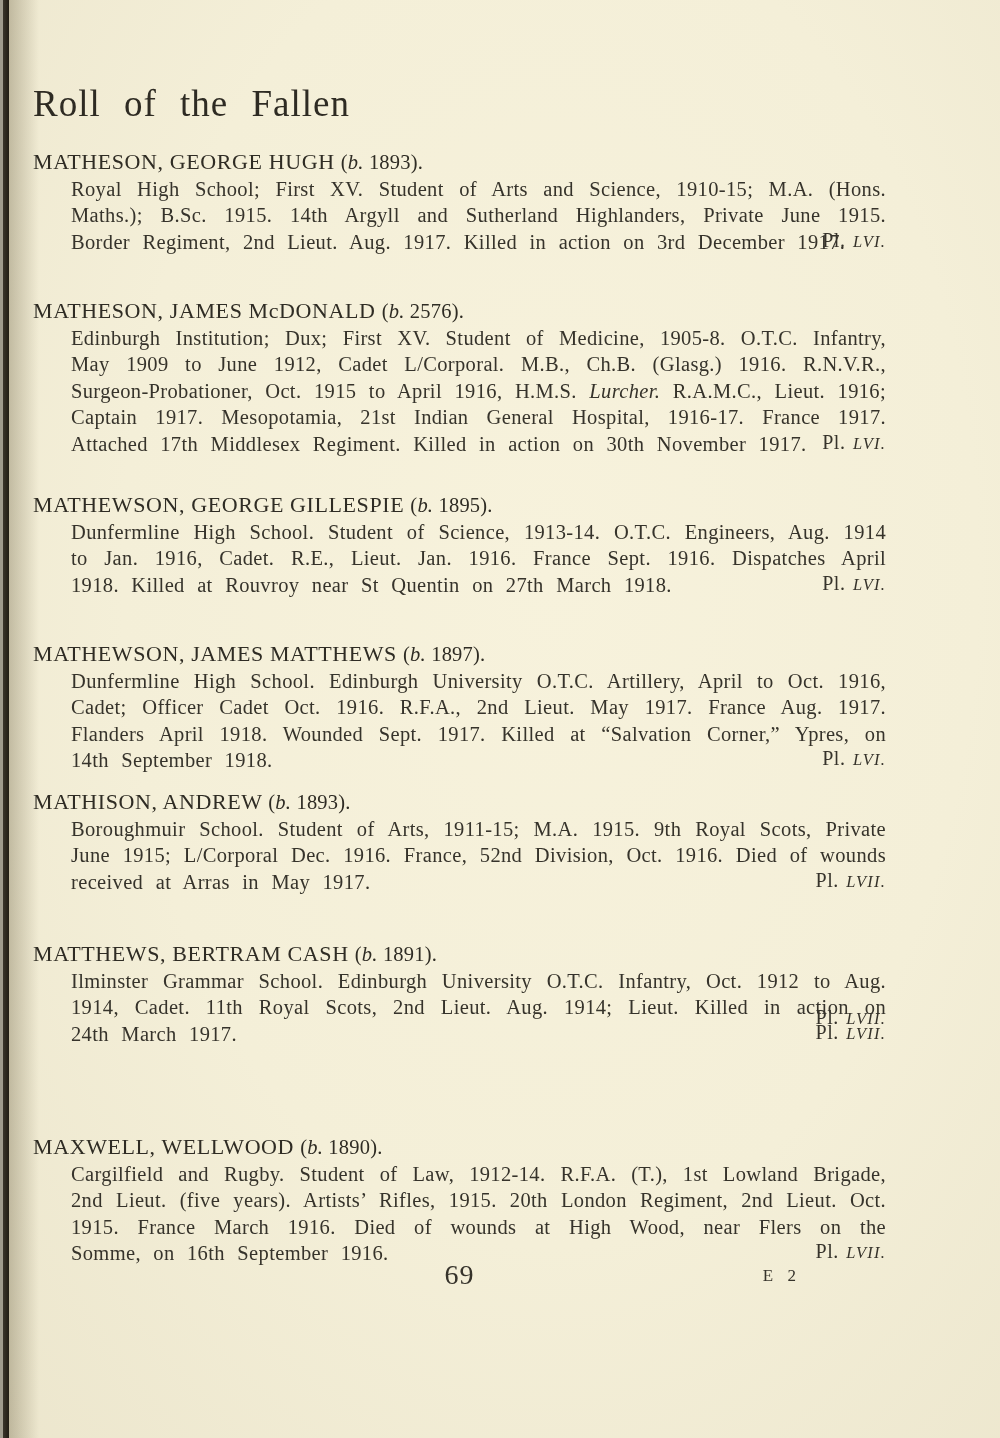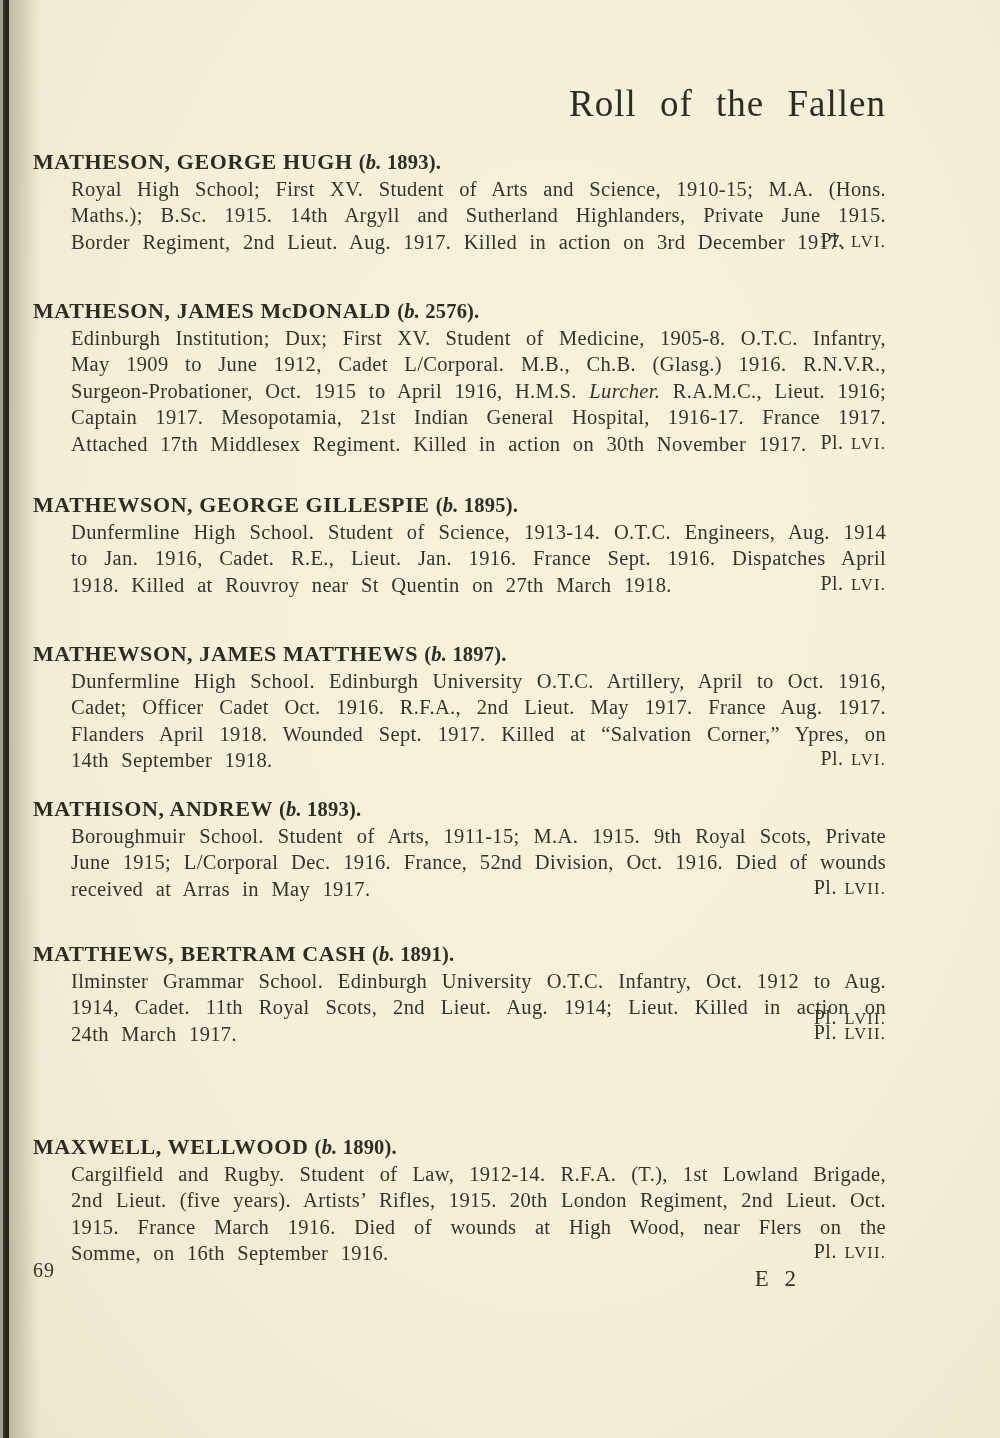--- a/index.html
+++ b/index.html
@@ -22,60 +22,60 @@
   .spine-edge {
     position: absolute; left: 3px; top: 0; bottom: 0; width: 6px;
     background: linear-gradient(to right, #3a352a, #211d14);
   }
   .gutter-shadow {
     position: absolute; left: 9px; top: 0; bottom: 0; width: 30px;
     background: linear-gradient(to right, rgba(85,74,44,0.30), rgba(85,74,44,0));
   }
   .title {
     position: absolute; top: 82px; left: 33px; width: 853px;
-    margin: 0; text-align: right;
+    margin: 0; text-align: left;
     font-size: 37px; font-weight: normal;
     letter-spacing: 1px; word-spacing: 13px;
     color: #2e2b23;
   }
   .text-block {
     position: absolute; left: 33px; top: 0;
     width: 853px; height: 100%;
   }
   .entry { position: absolute; left: 0; width: 853px; }
   .e1 { top: 149px; }  .e2 { top: 298px; }  .e3 { top: 492px; }  .e4 { top: 641px; }
-  .e5 { top: 789px; margin-top: 7px; }  .e6 { top: 911px; margin-top: 30px; }  .e7 { top: 1032px; } .e8 { top: 1134px; }
+  .e5 { top: 789px; }  .e6 { top: 911px; margin-top: 30px; }  .e7 { top: 1032px; } .e8 { top: 1134px; }
   .entry-heading {
-    margin: 0; font-size: 22px; font-weight: bold;
+    margin: 0; font-size: 22px; font-weight: normal;
     letter-spacing: 0.6px; line-height: 26.5px;
     color: #2f2c24;
     white-space: nowrap;
   }
   .born { font-size: 20.5px; letter-spacing: 0.2px; }
   .entry-body {
     margin: 0; padding-left: 38px; position: relative;
     text-align: justify;
     font-size: 20.5px; line-height: 26.5px;
     letter-spacing: 0.35px; word-spacing: 7px;
     color: #36332b;
   }
   .plate {
     position: absolute; right: 0; bottom: 0;
     font-size: 20px; letter-spacing: 0.5px; word-spacing: 2px;
     white-space: nowrap;
   }
-  .plate-roman { font-size: 16.5px; letter-spacing: 1.2px; }
+  .plate-roman { font-size: 16.5px; letter-spacing: 1.2px; font-style: italic; }
   .footer-pagenum {
     position: absolute; top: 1259px; left: 0; width: 853px;
-    text-align: left; font-size: 20px; letter-spacing: 1px;
+    text-align: center; font-size: 28px; letter-spacing: 1px;
     color: #36332b;
   }
   .footer-sig {
     position: absolute; top: 1266px; right: 85px;
-    font-size: 23px; letter-spacing: 5px;
+    font-size: 17px; letter-spacing: 5px;
     color: #36332b;
   }
 </style>
 </head>
 <body>
 
 <div class="page">
   <div class="edge-sliver"></div>
   <div class="spine-edge"></div>
   <div class="gutter-shadow"></div>

